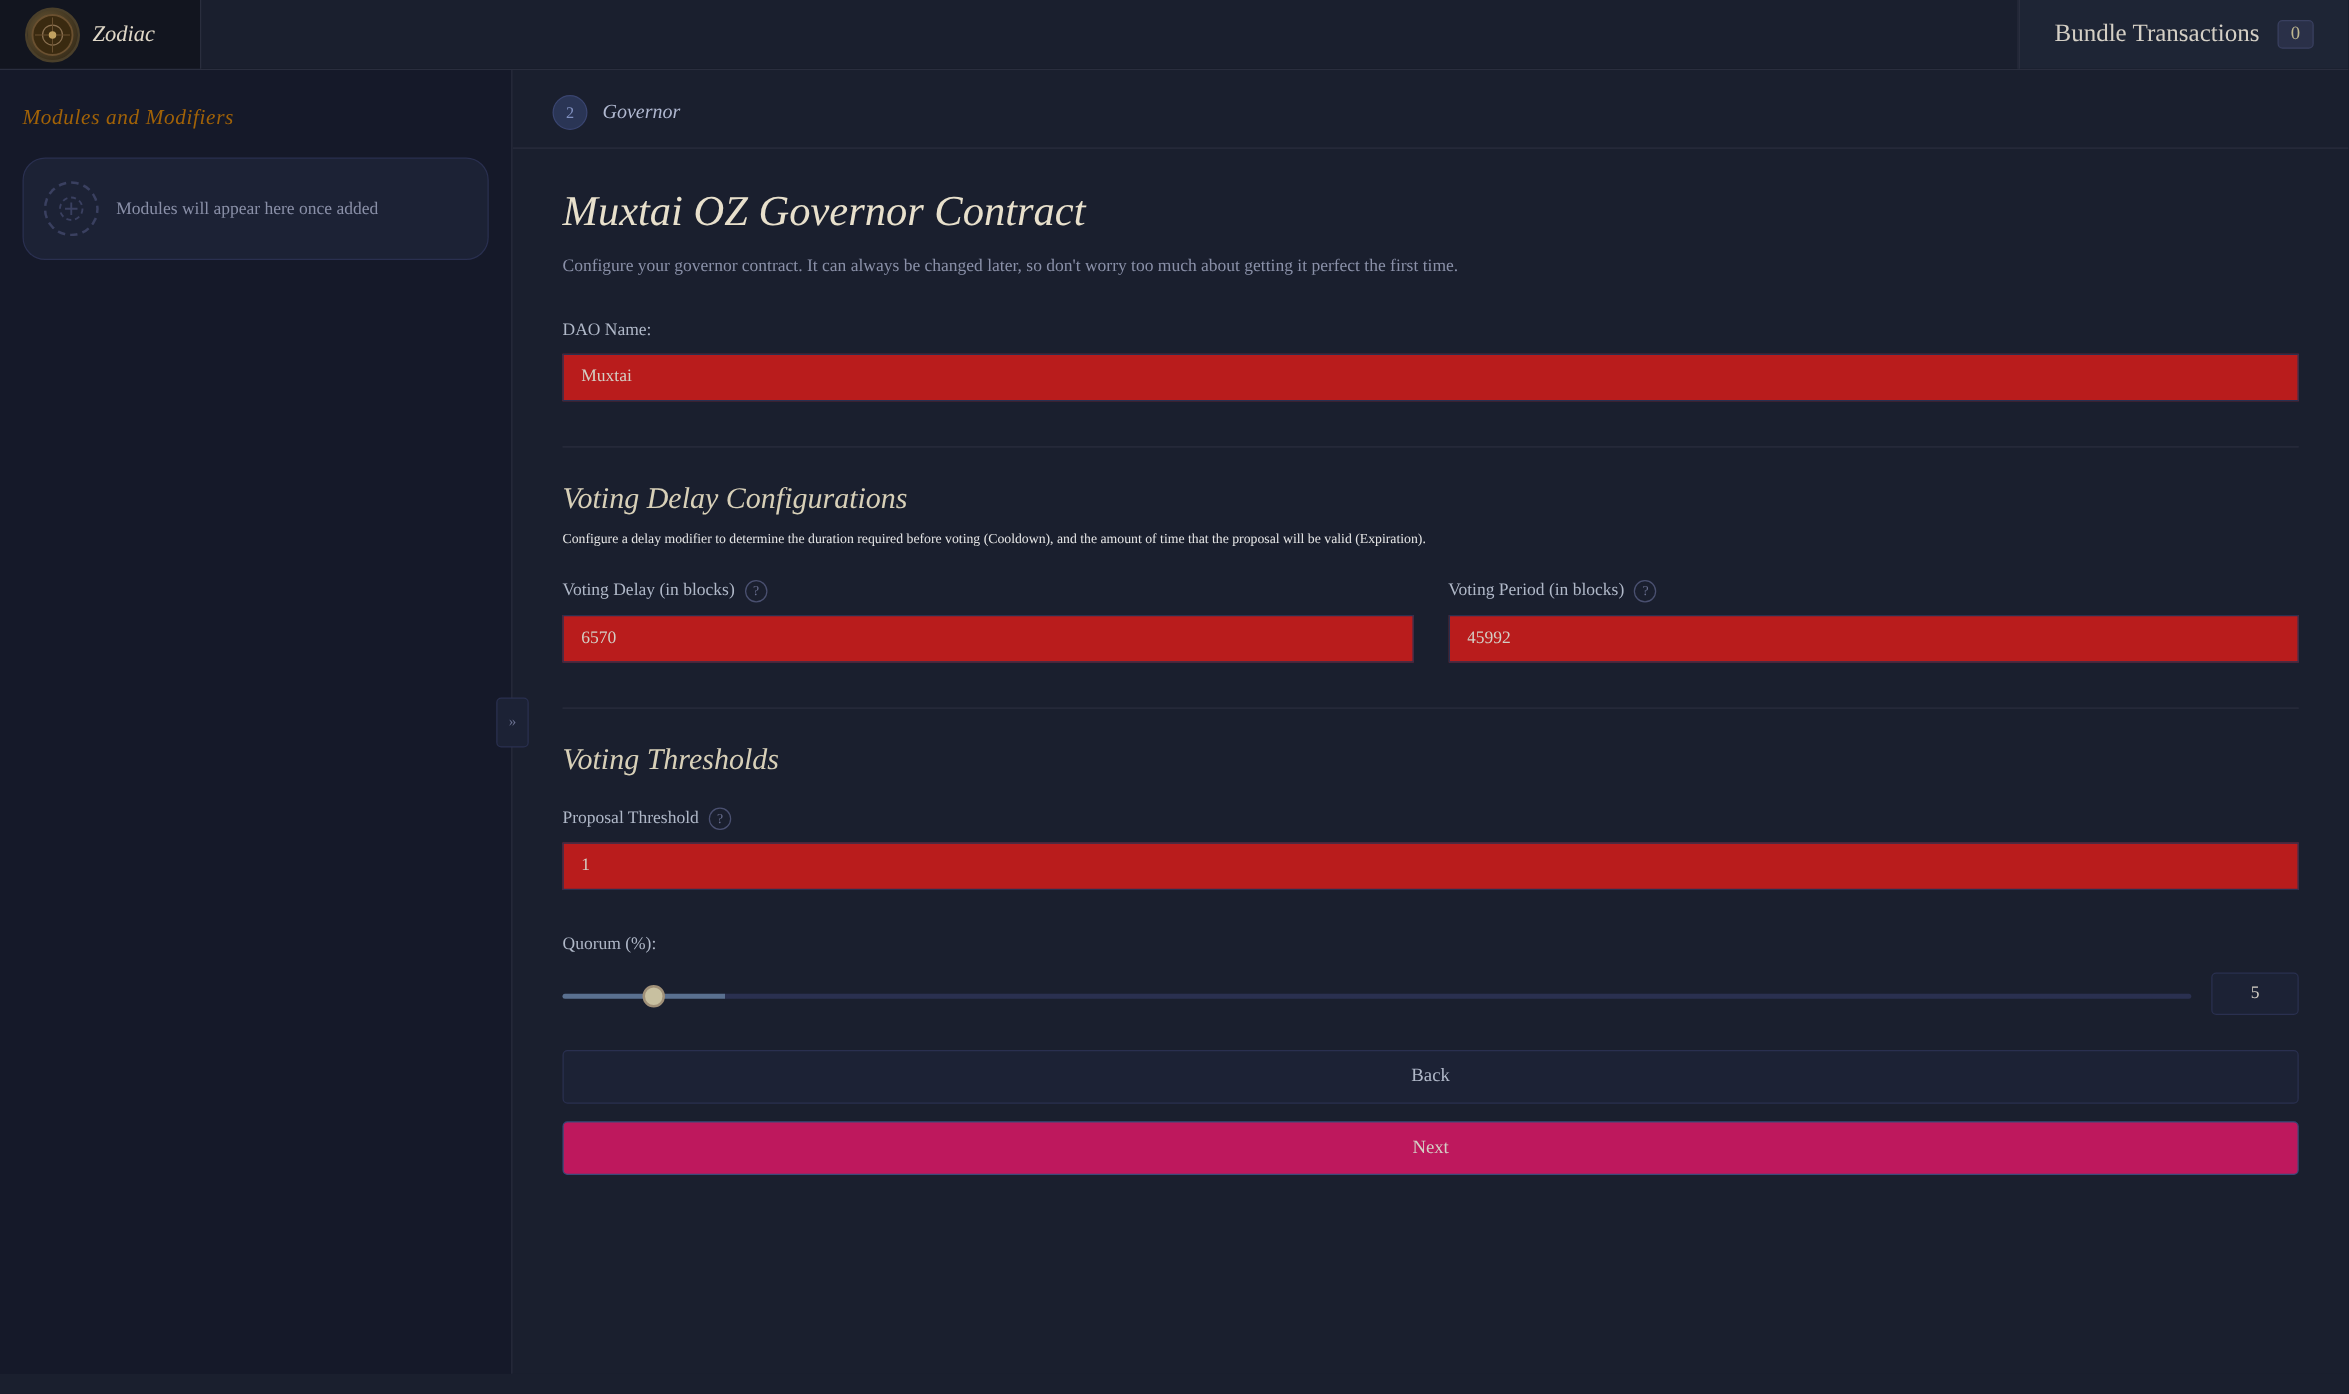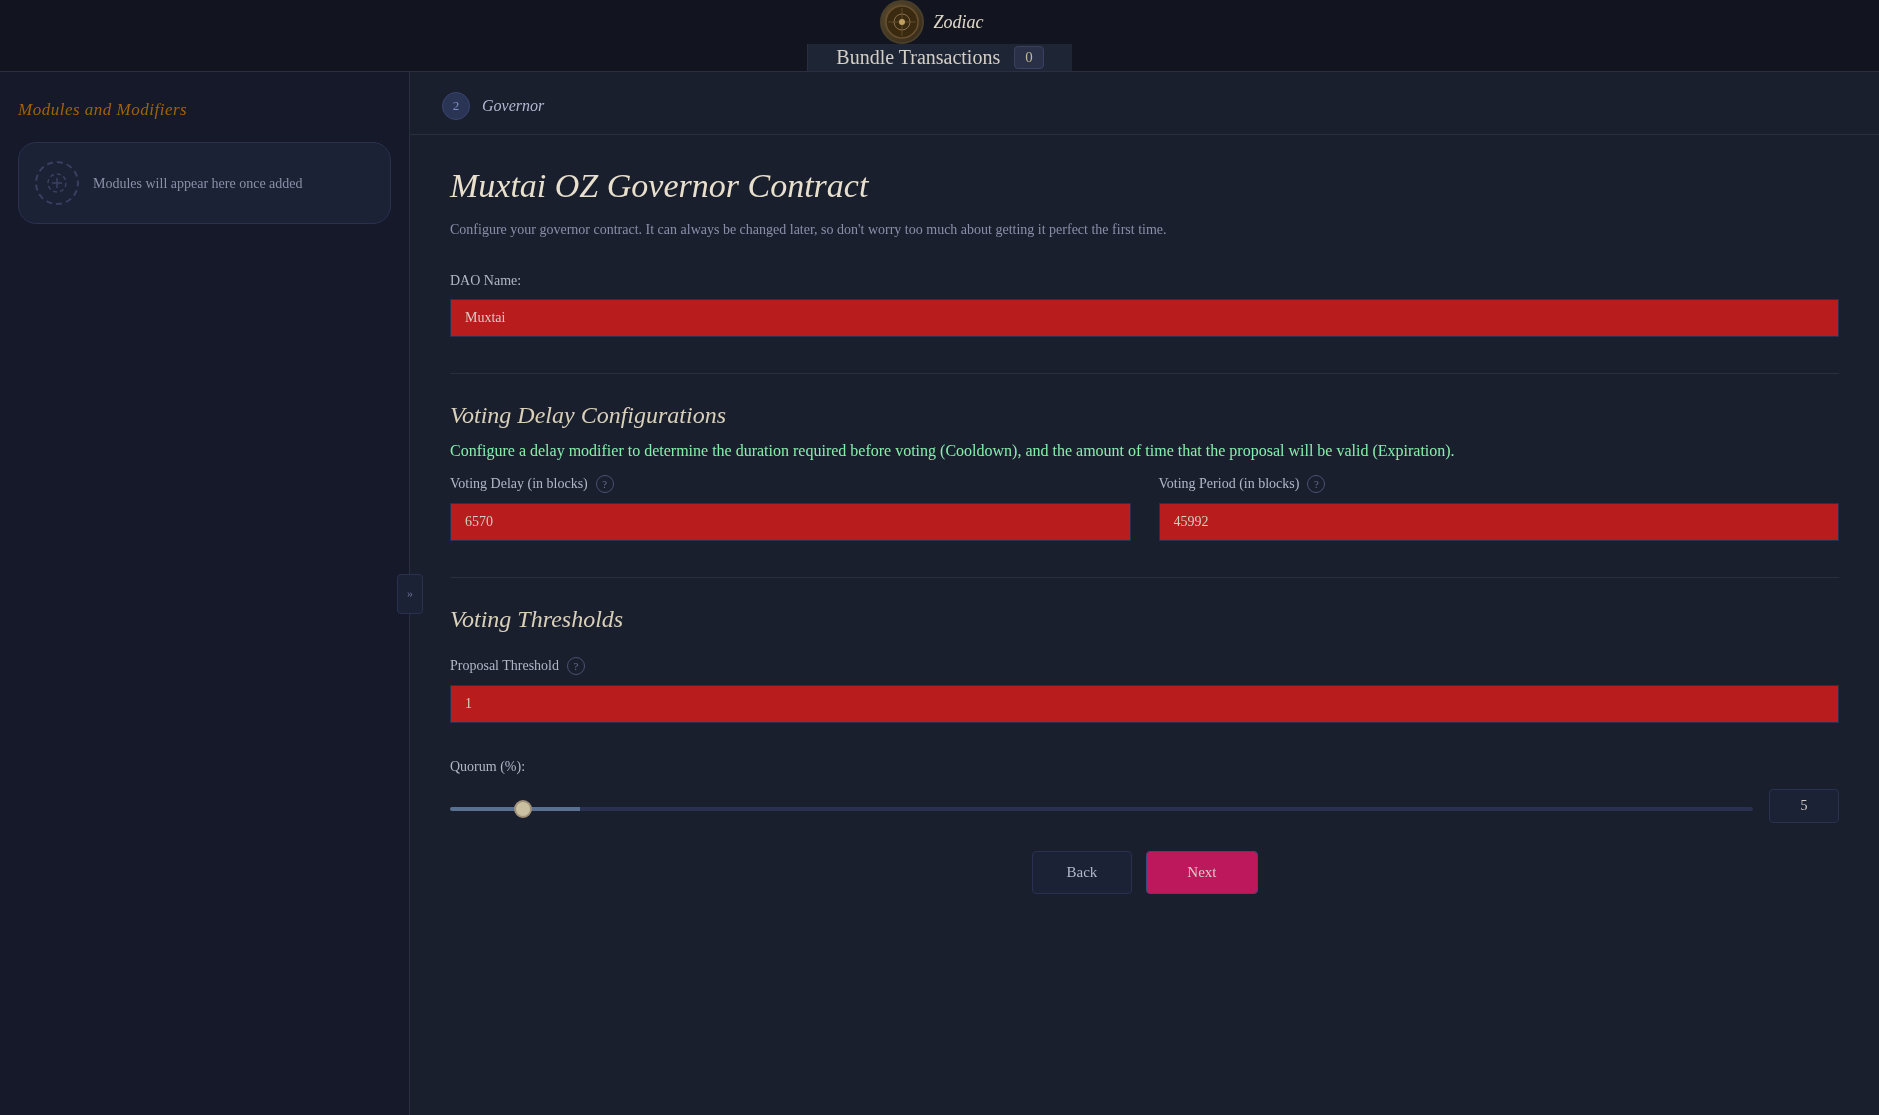--- a/index.html
+++ b/index.html
@@ -9,25 +9,24 @@
       color: #d4cfc5;
       width: 1879px;
       min-height: 1115px;
       overflow-x: hidden;
     }
 
     
     .top-nav {
       display: flex;
       align-items: center;
-      height: 72px;
+      height: 56px;
       background: #12151f;
       border-bottom: 1px solid #2a2e3e;
       padding: 0 0;
-      flex-direction: column;
     }
     .nav-logo {
       display: flex;
       align-items: center;
       gap: 10px;
       padding: 0 20px;
       min-width: 160px;
     }
     .nav-logo-avatar {
       width: 44px;
@@ -231,23 +230,23 @@
     }
 
     .section-heading {
       font-size: 24px;
       color: #d8d0b8;
       margin-bottom: 10px;
       font-style: italic;
       font-weight: normal;
     }
     .section-description {
-      font-size: 16px;
-      color: #86efac;
-      margin-bottom: 12px;
+      font-size: 11px;
+      color: #e5e5e5;
+      margin-bottom: 24px;
       line-height: 1.5;
     }
 
     .two-col {
       display: grid;
       grid-template-columns: 1fr 1fr;
       gap: 28px;
     }
 
     
@@ -305,20 +304,21 @@
       text-align: center;
       font-family: 'Georgia', serif;
     }
 
     
     .form-actions {
       display: flex;
       justify-content: center;
       gap: 14px;
       padding: 28px 0 10px;
+      flex-direction: column;
     }
     .btn-back {
       background: #1c2235;
       border: 1px solid #2a3050;
       border-radius: 4px;
       padding: 12px 34px;
       color: #b0b8c8;
       font-size: 15px;
       cursor: pointer;
       font-family: 'Georgia', serif;

